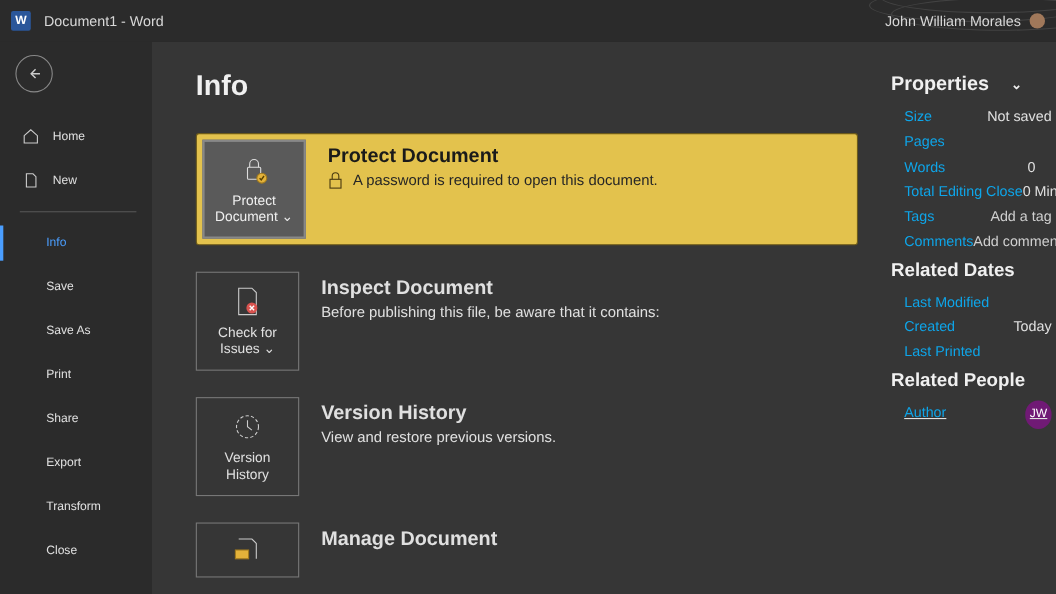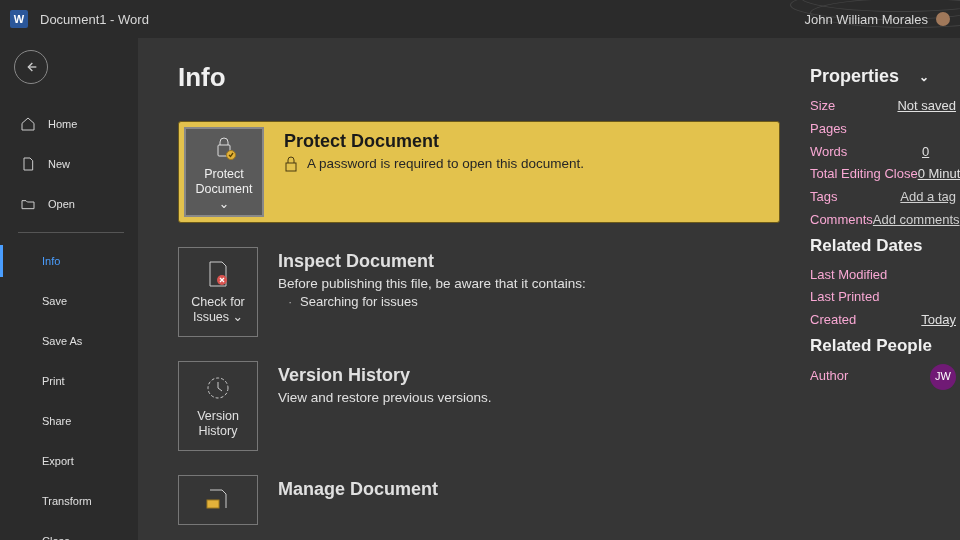--- a/index.html
+++ b/index.html
@@ -31,41 +31,41 @@
   .content { flex: 1; background: #363636; padding: 24px 0 0 40px; overflow: hidden; display: flex; }
   .content-main { flex: 1; min-width: 0; }
   .content-side { width: 150px; padding-right: 4px; }
   
   h1.page-title { font-size: 26px; font-weight: 600; color: #f0f0f0; margin-bottom: 28px; }
   
   .tile-row { display: flex; align-items: flex-start; gap: 20px; margin-bottom: 24px; }
   .tile-row.highlight { background: #e3c24d; color: #262626; border-radius: 3px; border: 1px solid #6c5a1a; padding: 5px; margin-right: 30px;}
   .tile-row.highlight .tile-btn { background: #5a5a5a; color: #f0f0f0; border-color: #888;}
   
-  .tile-btn { width: 80px; height: 90px; border: 1px solid #777; background: transparent; display: flex; flex-direction: column; align-items: center; justify-content: center; gap: 6px; font-size: 12.5px; color: #e0e0e0; cursor: pointer; text-align: center; padding: 6px 4px; flex-shrink: 0;}
+  .tile-btn { width: 94px; height: 90px; border: 1px solid #777; background: transparent; display: flex; flex-direction: column; align-items: center; justify-content: center; gap: 6px; font-size: 12.5px; color: #e0e0e0; cursor: pointer; text-align: center; padding: 6px 4px; flex-shrink: 0;}
   .tile-btn.selected { border: 2px solid #d8d8d8; }
   .tile-btn .ico { height: 30px; display:flex; align-items:center; justify-content:center;}
   .tile-btn .lbl { line-height: 1.2; }
   
   .tile-desc { padding-top: 4px; }
   .tile-desc h3 { font-size: 18px; font-weight: 600; margin-bottom: 4px; }
   .tile-desc p { font-size: 13.5px; }
   .tile-desc .sub { font-size: 13px; padding-left: 22px; margin-top: 3px; position: relative;}
   .tile-desc .sub::before { content:"·"; position:absolute; left:10px; color:#aaa;}
   .tile-row.highlight .tile-desc h3 { color: #1a1a1a;}
   .tile-row.highlight .tile-desc p { color: #262626;}
   .lock-inline { display:inline-block; vertical-align:middle; margin-right:6px;}
   
   .props h2 { font-size: 18px; font-weight: 700; color: #f0f0f0; display:flex; align-items:center; gap:20px; margin-bottom: 8px; margin-top: 4px;}
   .props .row { display: flex; font-size: 13px; line-height: 1.75; }
-  .props .row .k { width: 112px; color: #f9a8d4; white-space: nowrap;}
-  .props .row .v { color: #e0e0e0; white-space: nowrap; text-decoration: underline;}
+  .props .row .k { width: 112px; color: #0ea5e9; white-space: nowrap; margin-left: 12px;}
+  .props .row .v { color: #e0e0e0; white-space: nowrap;}
   .props .row .v.link { color: #d0d0d0; cursor:pointer;}
   .props h2.sec { margin-top: 4px; font-size: 17px;}
-  .author-row { display:flex; align-items:center; gap:8px; margin-top:4px;}
+  .author-row { display:flex; align-items:flex-start; gap:8px; margin-top:4px;text-decoration:underline;}
   .author-row .jw { width: 26px; height:26px; border-radius:50%; background:#701a75; color:#fff; font-size:11px; display:flex; align-items:center; justify-content:center; margin-left:auto;}
   
   svg { display: block; }
 </style>
 </head>
 <body>
 
 <div class="title-bar">
   <div class="app-icon">W</div>
   <div class="title-text">Document1  -  Word</div>
@@ -92,26 +92,20 @@
       <svg class="side-icon" viewBox="0 0 24 24">
           <path d="M3 11l9-8 9 8v10H3z" stroke="#ccc" stroke-width="1.5" fill="none"></path>
         </svg>
       <span>Home</span>
     </div>
     <div class="sidebar-item">
       <svg class="side-icon" viewBox="0 0 24 24">
           <path d="M6 3h9l4 4v14H6z" stroke="#ccc" stroke-width="1.5" fill="none"></path>
         </svg>
       <span>New</span>
-    </div>
-    <div class="sidebar-item">
-      <svg class="side-icon" viewBox="0 0 24 24">
-          <path d="M3 7h6l2 2h10v10H3z" stroke="#ccc" stroke-width="1.5" fill="none"></path>
-        </svg>
-      <span>Open</span>
     </div>
     <div class="sidebar-divider"></div>
     <div class="sidebar-item indent active">
         <span>Info</span>
       </div>
     <div class="sidebar-item indent">
         <span>Save</span>
       </div>
     <div class="sidebar-item indent">
         <span>Save As</span>
@@ -170,21 +164,20 @@
                 <path d="M5 3h12l4 4v20H5z" stroke="#ccc" fill="none"></path>
                 <circle cx="17" cy="21" r="5" fill="#d9534f"></circle>
                 <path d="M15 19l4 4M19 19l-4 4" stroke="#fff" stroke-width="1.3"></path>
               </svg>
           </div>
           <div class="lbl"><span>Check for Issues</span> <span>⌄</span></div>
         </div>
         <div class="tile-desc">
           <h3>Inspect Document</h3>
           <p>Before publishing this file, be aware that it contains:</p>
-          <div class="sub">Searching for issues</div>
         </div>
       </div>
 
       <div class="tile-row">
         <div class="tile-btn">
           <div class="ico">
             <svg width="28" height="28" viewBox="0 0 28 28">
                 <circle cx="14" cy="14" r="10" stroke="#ccc" fill="none" stroke-dasharray="3 2"></circle>
                 <path d="M14 8v6l4 3" stroke="#ccc" fill="none"></path>
               </svg>
@@ -241,26 +234,26 @@
           <span class="k">Comments</span>
           <span class="v link">Add comments</span>
         </div>
 
       <h2 class="sec">Related Dates</h2>
       <div class="row">
           <span class="k">Last Modified</span>
           <span class="v"></span>
         </div>
       <div class="row">
+          <span class="k">Created</span>
+          <span class="v">Today</span>
+        </div>
+      <div class="row">
           <span class="k">Last Printed</span>
           <span class="v"></span>
-        </div>
-      <div class="row">
-          <span class="k">Created</span>
-          <span class="v">Today</span>
         </div>
 
       <h2 class="sec">Related People</h2>
       <div class="row author-row">
         <span class="k">Author</span>
         <span class="jw">JW</span>
       </div>
     </div>
   </div>
 </div>

